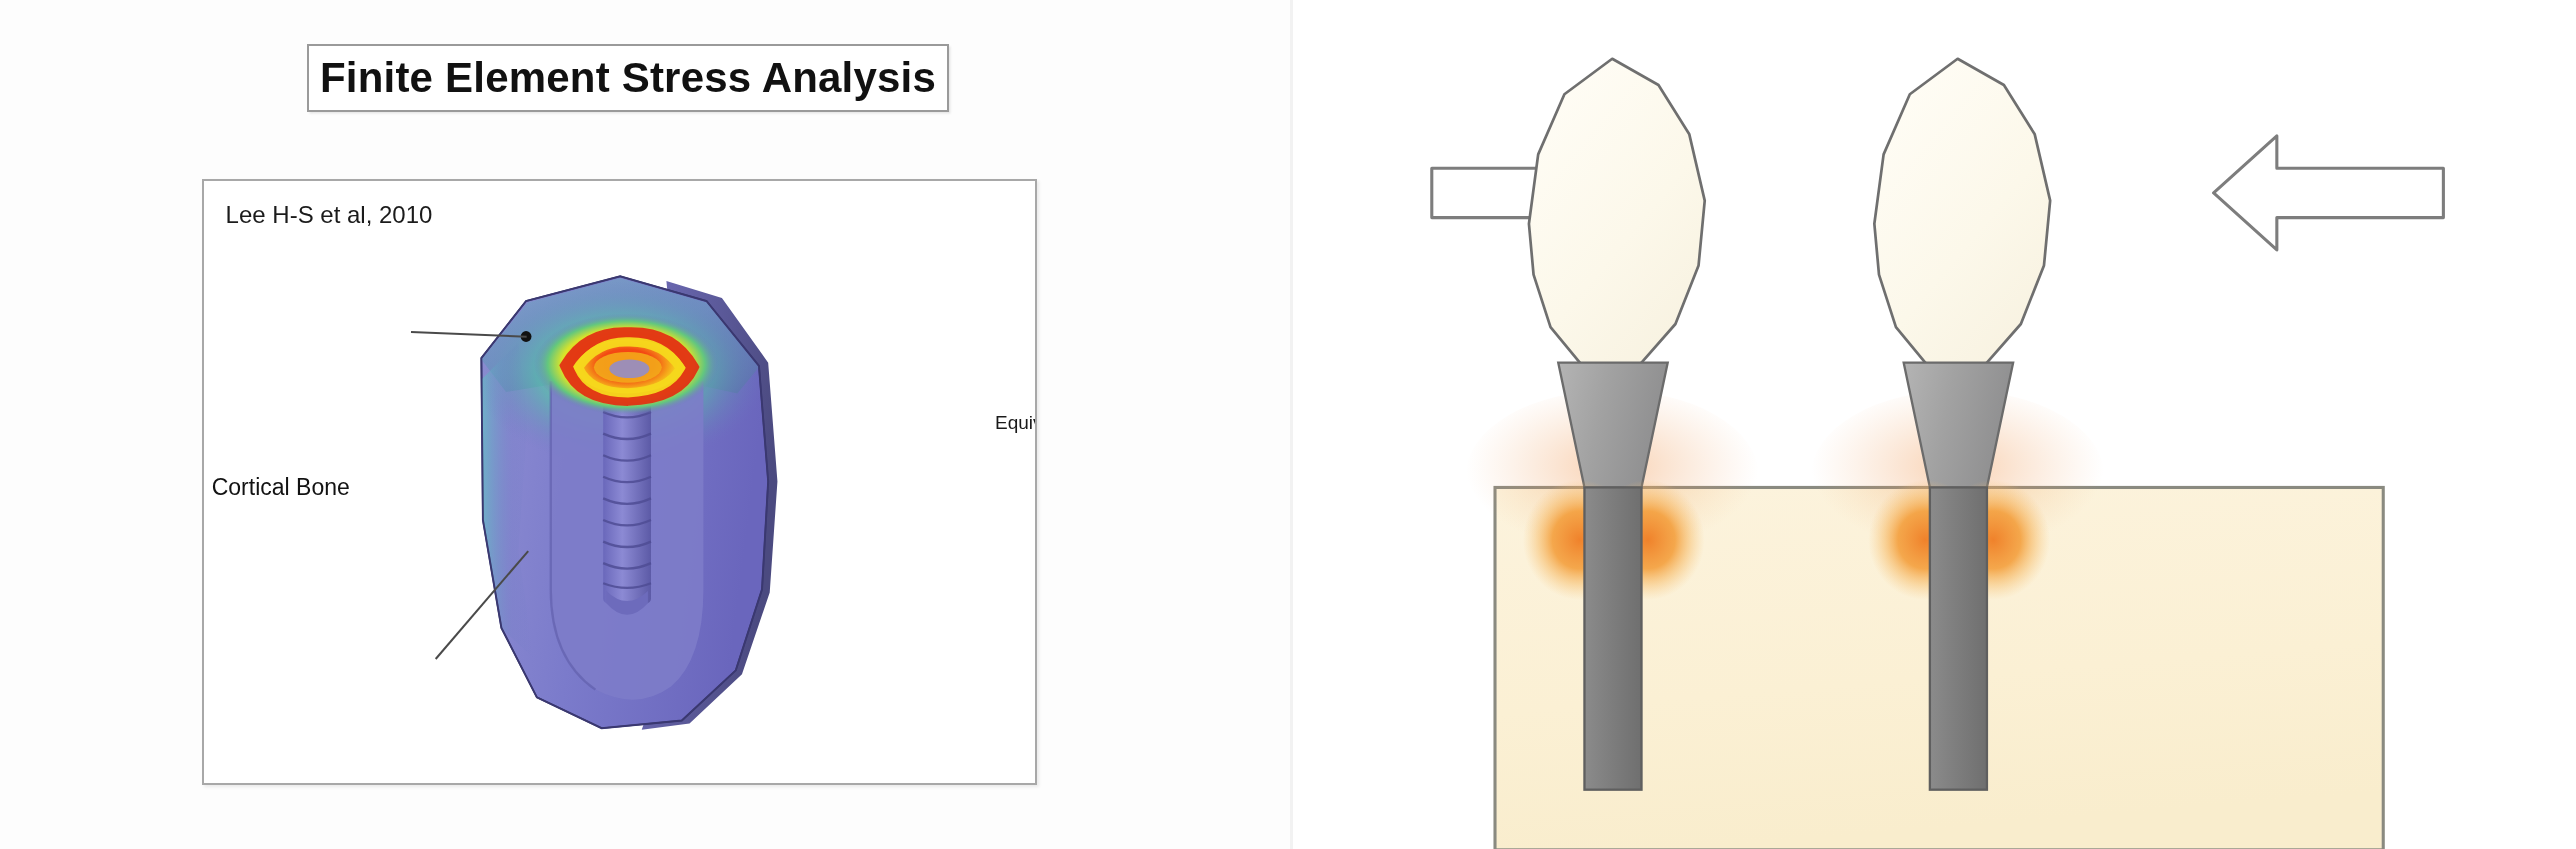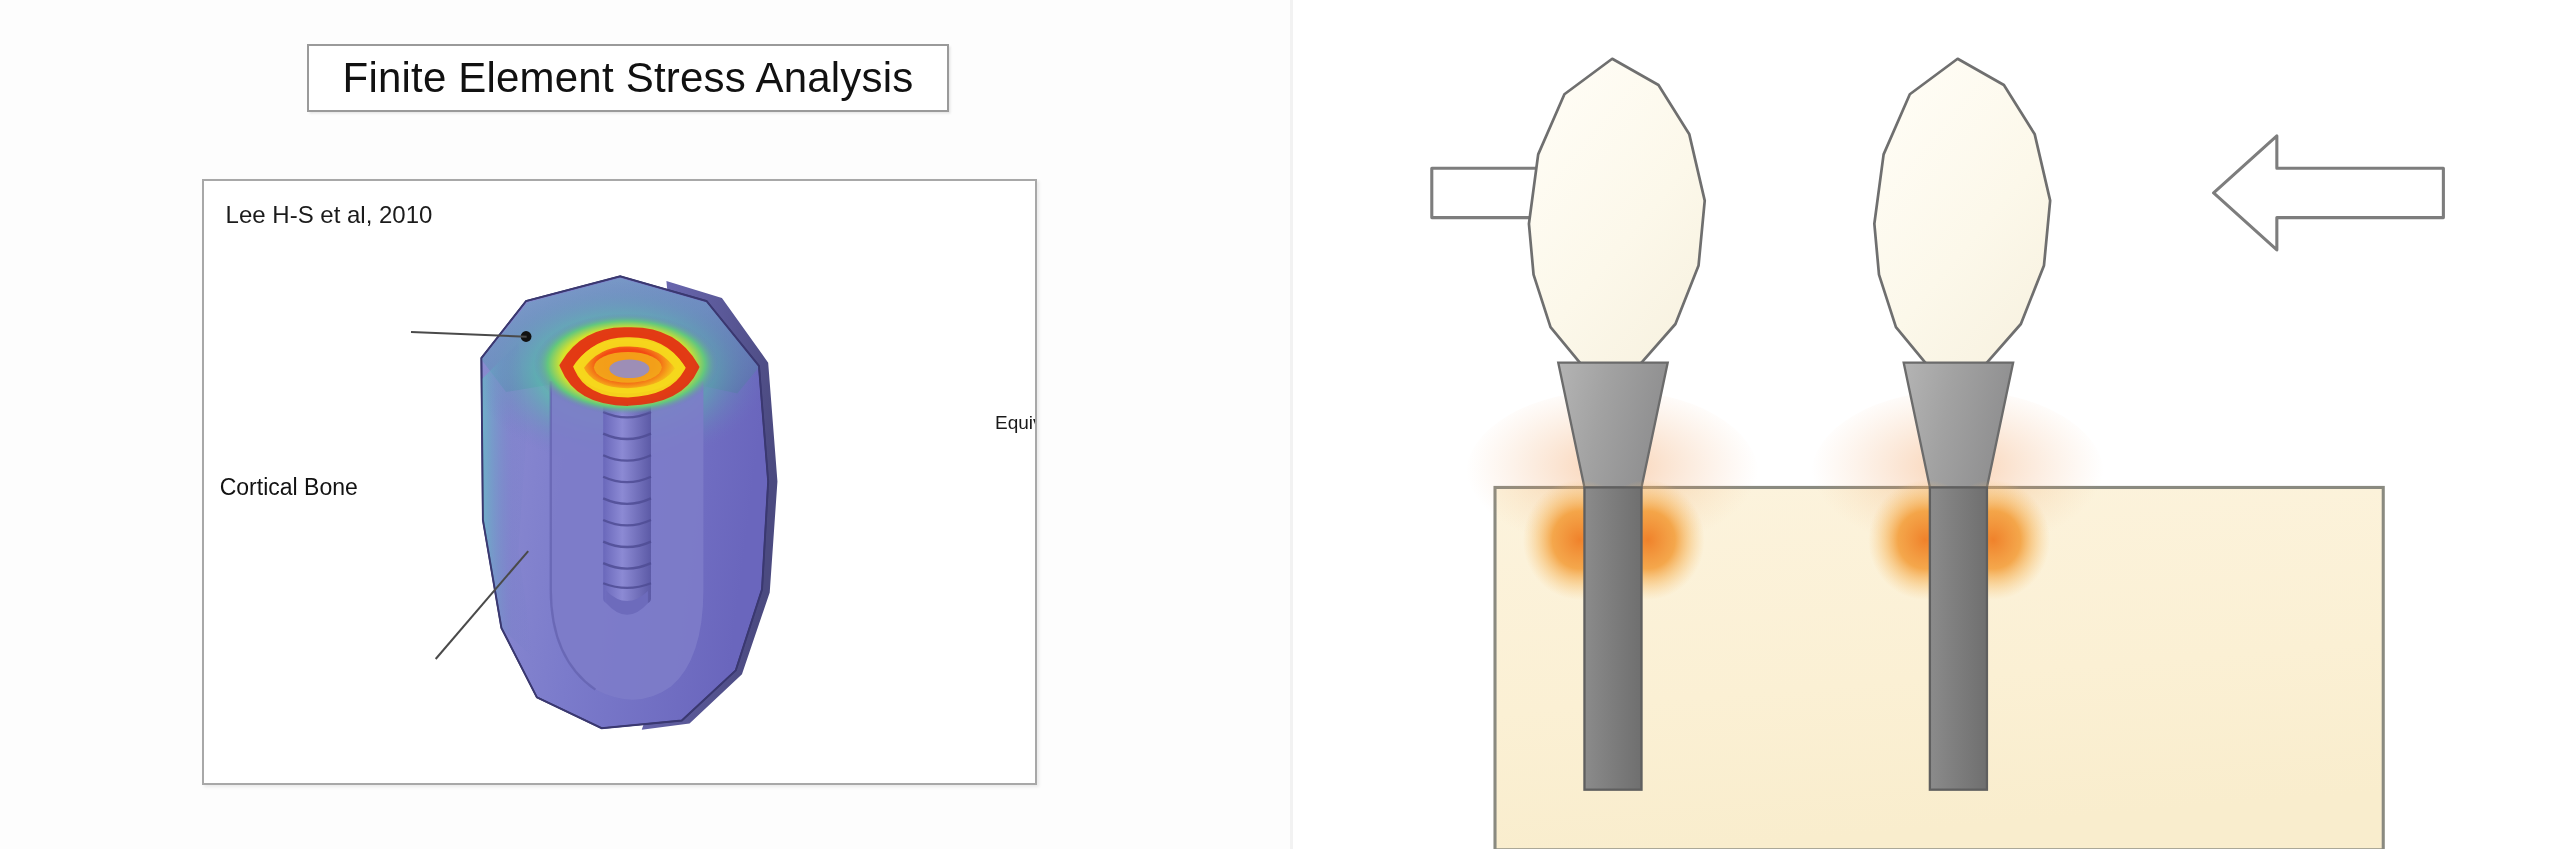--- a/index.html
+++ b/index.html
@@ -50,20 +50,21 @@
     top: 44px;
     width: 642px;
     height: 68px;
     border: 2.3px solid #9a9a9a;
     background: #ffffff;
     box-sizing: border-box;
     display: flex;
     align-items: center;
     justify-content: center;
     box-shadow: 1.5px 1.5px 2.3px rgba(0,0,0,0.10);
+    font-weight: bold;
   }
   .title-text {
     font-size: 42px;
     color: #111111;
     letter-spacing: 0.2px;
     white-space: nowrap;
     font-family: "Liberation Sans", sans-serif;
   }
 
   
@@ -99,21 +100,21 @@
   }
   .fea-model svg { display: block; width: 100%; height: 100%; }
 
   
   .anno-label {
     position: absolute;
     font-size: 23px;
     color: #121212;
     white-space: nowrap;
   }
-  .anno-cortical { left: 7.7px; top: 293px; margin-left: 8px; }
+  .anno-cortical { left: 7.7px; top: 293px; }
 
   .leader-svg {
     position: absolute;
     left: 0; top: 0;
     width: 835px;
     height: 606px;
     pointer-events: none;
     overflow: visible;
   }
   .cbar-title {

